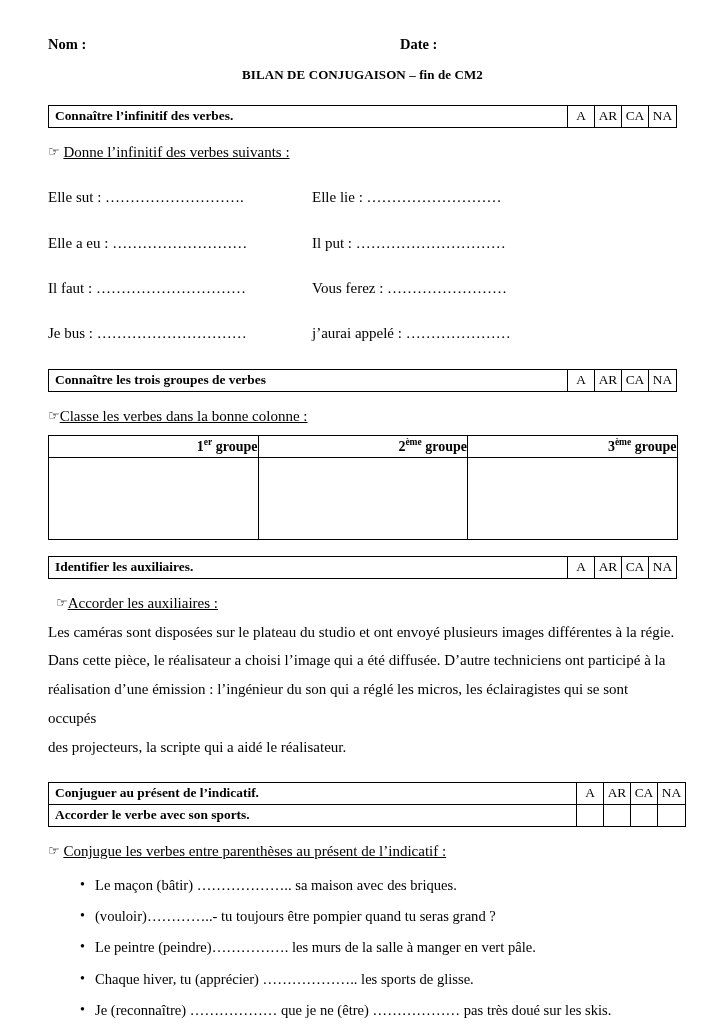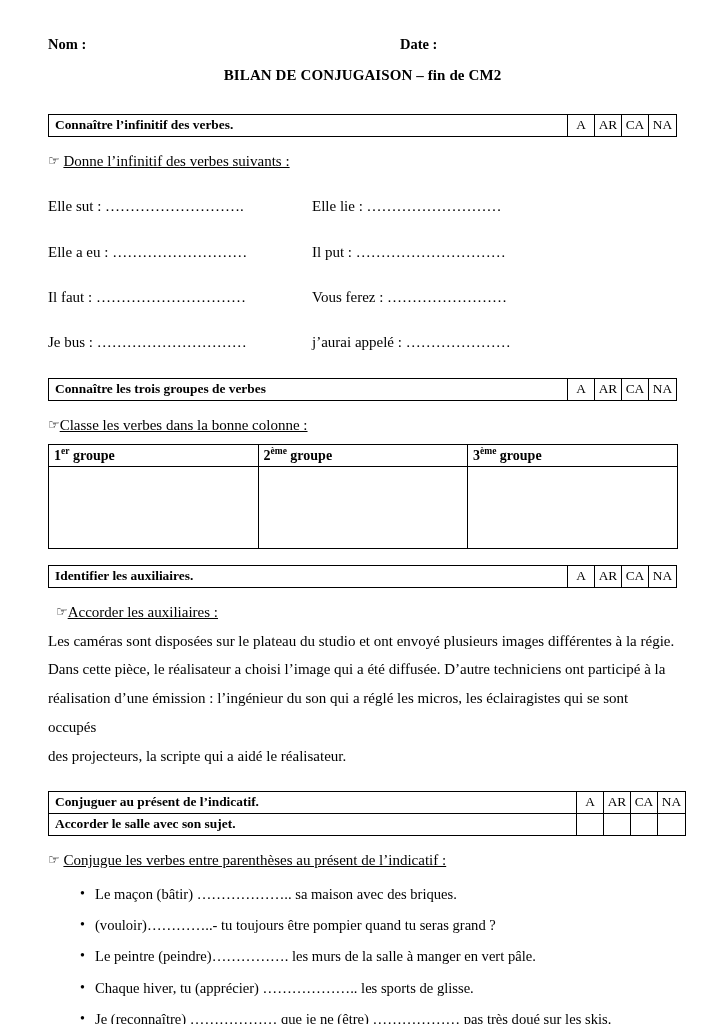--- a/index.html
+++ b/index.html
@@ -12,23 +12,23 @@
     overflow:hidden;
   }
   .page { padding:36px 48px 0 48px; width:725px; }
 
   
   .idline { display:flex; font-weight:bold; font-size:14.5px; margin-bottom:14px;align-items:flex-end; }
   .idline .nom { width:352px; }
   .doc-title {
     text-align:center;
     font-weight:bold;
-    font-size:15px;
+    font-size:13px;
     letter-spacing:.1px;
-    margin-bottom:30px;
+    margin-bottom:22px;
   }
 
   
   .comp {
     border:1.3px solid #000;
     display:flex;
     width:629px;
     font-weight:bold;
     font-size:13.4px;
   }
@@ -82,20 +82,21 @@
     font-weight:bold; font-size:15px; line-height:2.05;
     margin:6px 0 4px 0;
   }
 
   
   table.groups {
     width:629px;
     border-collapse:collapse;
     margin-top:4px;
     table-layout:fixed;
+    text-align:right;
   }
   table.groups td {
     border:1.3px solid #000;
     vertical-align:top;
     font-size:14px;
     font-weight:bold;
     padding:1px 0 2px 5px;
   }
   table.groups td.c { width:209.5px; }
   table.groups tr.body td { height:82px; }
@@ -236,21 +237,21 @@
   
   <div class="comp-stack">
     <div class="row">
       <div class="label">Conjuguer au présent de l’indicatif.</div>
       <div class="g">A</div>
       <div class="g">AR</div>
       <div class="g">CA</div>
       <div class="g">NA</div>
     </div>
     <div class="row">
-      <div class="label">Accorder le salle avec son sujet.</div>
+      <div class="label">Accorder le verbe avec son sports.</div>
       <div class="g"></div>
       <div class="g"></div>
       <div class="g"></div>
       <div class="g"></div>
     </div>
   </div>
 
   <div class="instr">
     <span class="hand">☞</span>
     <span class="u">Conjugue les verbes entre parenthèses au présent de l’indicatif :</span>

